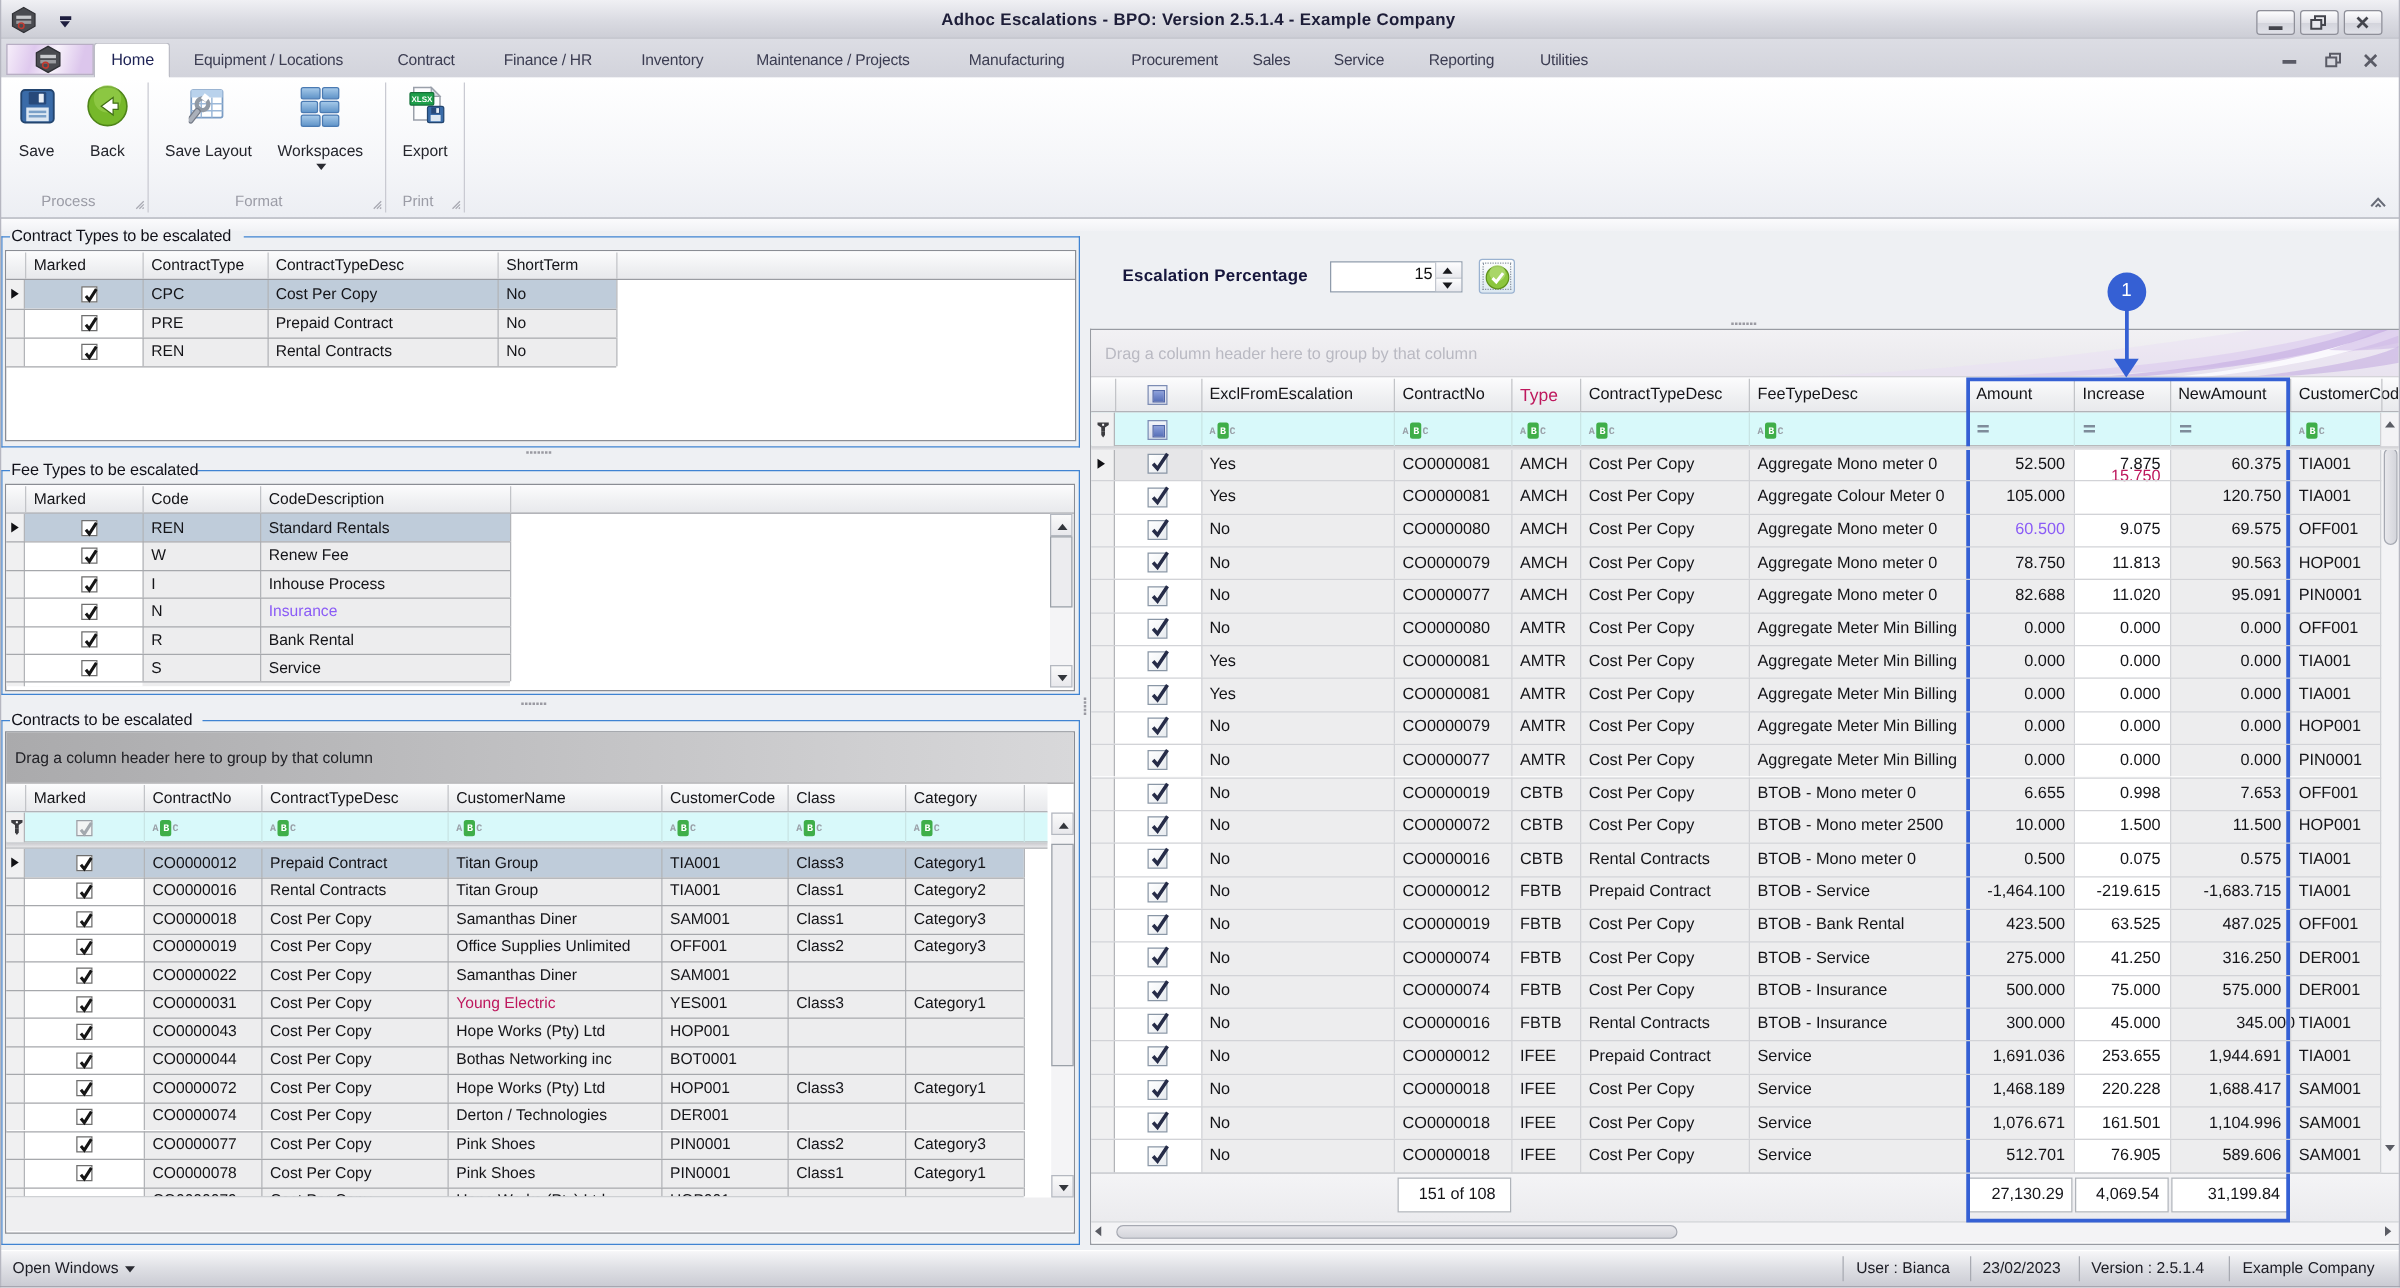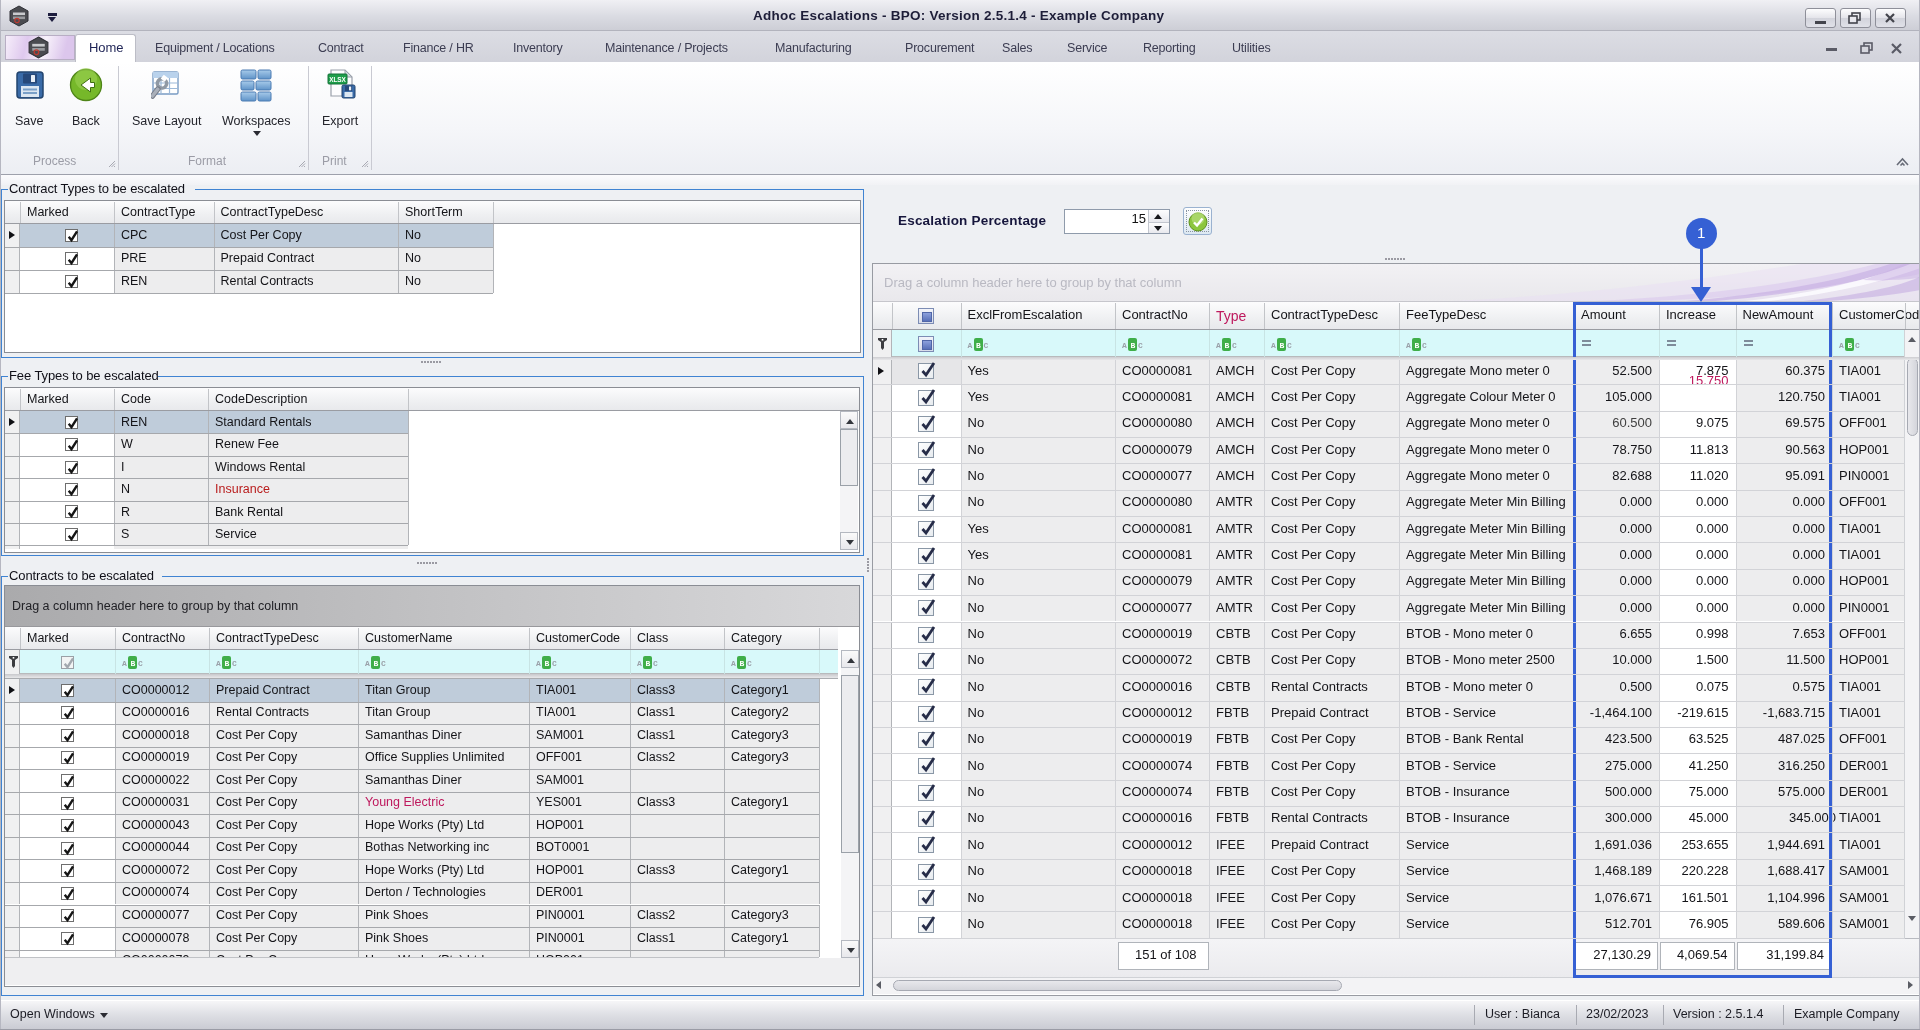--- a/index.html
+++ b/index.html
@@ -256,35 +256,35 @@
 <div class="abs" style="left:408px;top:433.4px;width:1px;height:22.4px;background:#b2b4b8;z-index:0"></div>
 <div class="abs " style="left:20px;top:455.8px;width:388px;height:22.4px;background:#ededee"></div>
 <div class="abs " style="left:20px;top:455.8px;width:94px;height:22.4px;background:#fff"></div>
 <div class="abs " style="left:5px;top:455.8px;width:15px;height:22.4px;background:#f0f0f1;border-right:1px solid #b2b4b8;box-sizing:border-box"></div>
 <div class="abs" style="left:64.5px;top:460.5px;width:13px;height:13px;border:1px solid #6e6e6e;background:#fff;box-sizing:border-box">
     <svg width="17" height="19" style="position:absolute;left:-2px;top:-4px" viewBox="0 0 17 19">
       <path d="M4.73 10.76 L7.46 14.14 L13.049999999999999 5.3" fill="none" stroke="#151515" stroke-width="2.4"></path>
     </svg>
   </div>
 <div class="abs t" style="left:121px;top:459.8px;font-size:12.5px;color:#141418">I</div>
-<div class="abs t" style="left:215px;top:459.8px;font-size:12.5px;color:#141418">Windows Rental</div>
+<div class="abs t" style="left:215px;top:459.8px;font-size:12.5px;color:#141418">Inhouse Process</div>
 <div class="abs" style="left:5px;top:478.2px;width:403px;height:1px;background:#a6a8ac;z-index:3"></div>
 <div class="abs" style="left:114px;top:455.8px;width:1px;height:22.4px;background:#b2b4b8;z-index:0"></div>
 <div class="abs" style="left:208px;top:455.8px;width:1px;height:22.4px;background:#b2b4b8;z-index:0"></div>
 <div class="abs" style="left:408px;top:455.8px;width:1px;height:22.4px;background:#b2b4b8;z-index:0"></div>
 <div class="abs " style="left:20px;top:478.2px;width:388px;height:22.4px;background:#ededee"></div>
 <div class="abs " style="left:20px;top:478.2px;width:94px;height:22.4px;background:#fff"></div>
 <div class="abs " style="left:5px;top:478.2px;width:15px;height:22.4px;background:#f0f0f1;border-right:1px solid #b2b4b8;box-sizing:border-box"></div>
 <div class="abs" style="left:64.5px;top:482.9px;width:13px;height:13px;border:1px solid #6e6e6e;background:#fff;box-sizing:border-box">
     <svg width="17" height="19" style="position:absolute;left:-2px;top:-4px" viewBox="0 0 17 19">
       <path d="M4.73 10.76 L7.46 14.14 L13.049999999999999 5.3" fill="none" stroke="#151515" stroke-width="2.4"></path>
     </svg>
   </div>
 <div class="abs t" style="left:121px;top:482.2px;font-size:12.5px;color:#141418">N</div>
-<div class="abs t" style="left:215px;top:482.2px;font-size:12.5px;color:#b91c1c">Insurance</div>
+<div class="abs t" style="left:215px;top:482.2px;font-size:12.5px;color:#8b5cf6">Insurance</div>
 <div class="abs" style="left:5px;top:500.59999999999997px;width:403px;height:1px;background:#a6a8ac;z-index:3"></div>
 <div class="abs" style="left:114px;top:478.2px;width:1px;height:22.4px;background:#b2b4b8;z-index:0"></div>
 <div class="abs" style="left:208px;top:478.2px;width:1px;height:22.4px;background:#b2b4b8;z-index:0"></div>
 <div class="abs" style="left:408px;top:478.2px;width:1px;height:22.4px;background:#b2b4b8;z-index:0"></div>
 <div class="abs " style="left:20px;top:500.6px;width:388px;height:22.4px;background:#ededee"></div>
 <div class="abs " style="left:20px;top:500.6px;width:94px;height:22.4px;background:#fff"></div>
 <div class="abs " style="left:5px;top:500.6px;width:15px;height:22.4px;background:#f0f0f1;border-right:1px solid #b2b4b8;box-sizing:border-box"></div>
 <div class="abs" style="left:64.5px;top:505.3px;width:13px;height:13px;border:1px solid #6e6e6e;background:#fff;box-sizing:border-box">
     <svg width="17" height="19" style="position:absolute;left:-2px;top:-4px" viewBox="0 0 17 19">
       <path d="M4.73 10.76 L7.46 14.14 L13.049999999999999 5.3" fill="none" stroke="#151515" stroke-width="2.4"></path>
@@ -895,21 +895,21 @@
 <div class="abs" style="left:918px;top:415.875px;width:16px;height:16px;border:1px solid #8a97a6;background:linear-gradient(135deg,#ffffff,#e7ebef);box-sizing:border-box">
 <svg width="20" height="22" style="position:absolute;left:-1px;top:-6px" viewBox="0 0 20 22">
       <path d="M4.5 13 L8 17 L16 5" fill="none" stroke="#262c48" stroke-width="2.8"></path>
     </svg>
   </div>
 <div class="abs t" style="left:1122px;top:416.2px;font-size:13px;color:#141418">CO0000080</div>
 <div class="abs t" style="left:967.5px;top:416.2px;font-size:13px;color:#141418">No</div>
 <div class="abs t" style="left:1216px;top:416.2px;font-size:13px;color:#141418">AMCH</div>
 <div class="abs t" style="left:1271px;top:416.2px;font-size:13px;color:#141418">Cost Per Copy</div>
 <div class="abs t" style="left:1406px;top:416.2px;font-size:13px;color:#141418">Aggregate Mono meter 0</div>
-<div class="abs t" style="right:268px;top:416.2px;font-size:13px;color:#404040">60.500</div>
+<div class="abs t" style="right:268px;top:416.2px;font-size:13px;color:#8b5cf6">60.500</div>
 <div class="abs t" style="right:191.5px;top:416.2px;font-size:13px;color:#141418">9.075</div>
 <div class="abs t" style="right:95px;top:416.2px;font-size:13px;color:#141418">69.575</div>
 <div class="abs t" style="left:1839px;top:416.2px;font-size:13px;color:#141418">OFF001</div>
 <div class="abs" style="left:873px;top:437.05px;width:1032px;height:1px;background:#d2d3d7;z-index:3"></div>
 <div class="abs" style="left:960.5px;top:410.7px;width:1px;height:26.35px;background:#d2d3d7;z-index:0"></div>
 <div class="abs" style="left:1115px;top:410.7px;width:1px;height:26.35px;background:#d2d3d7;z-index:0"></div>
 <div class="abs" style="left:1209px;top:410.7px;width:1px;height:26.35px;background:#d2d3d7;z-index:0"></div>
 <div class="abs" style="left:1264px;top:410.7px;width:1px;height:26.35px;background:#d2d3d7;z-index:0"></div>
 <div class="abs" style="left:1399px;top:410.7px;width:1px;height:26.35px;background:#d2d3d7;z-index:0"></div>
 <div class="abs" style="left:1574px;top:410.7px;width:1px;height:26.35px;background:#d2d3d7;z-index:0"></div>

